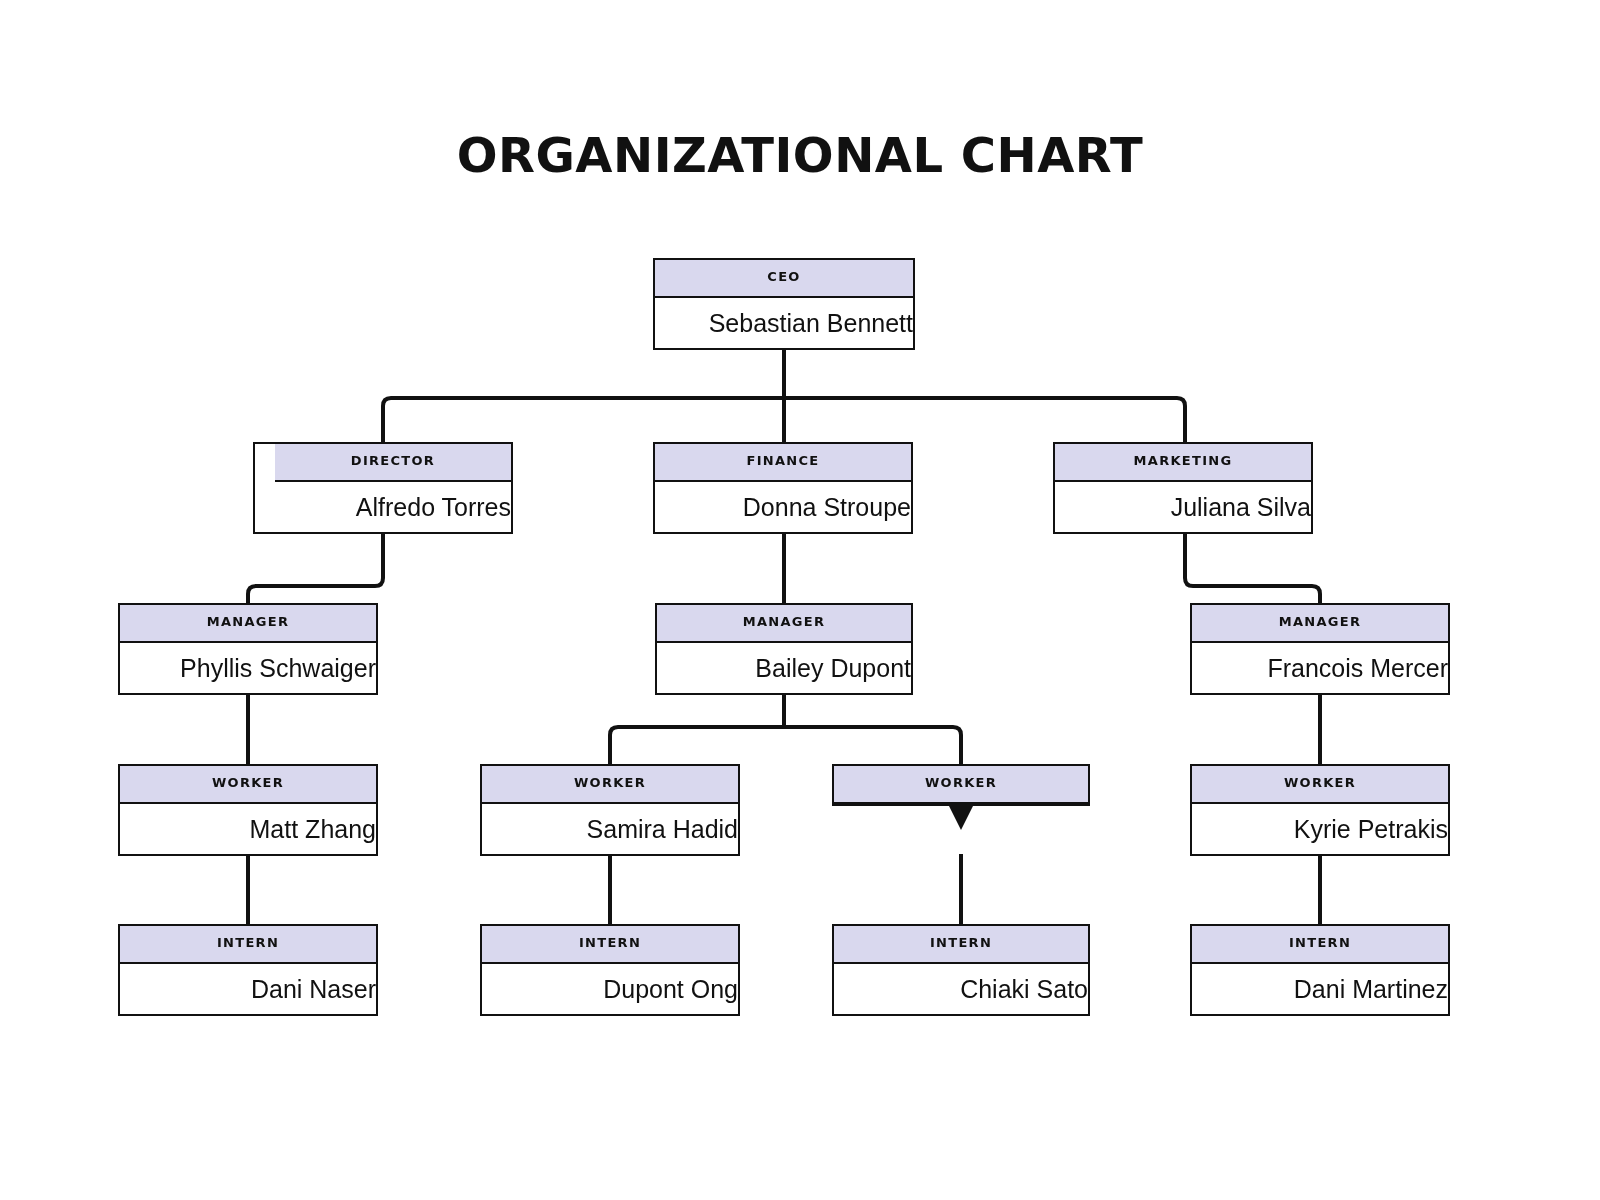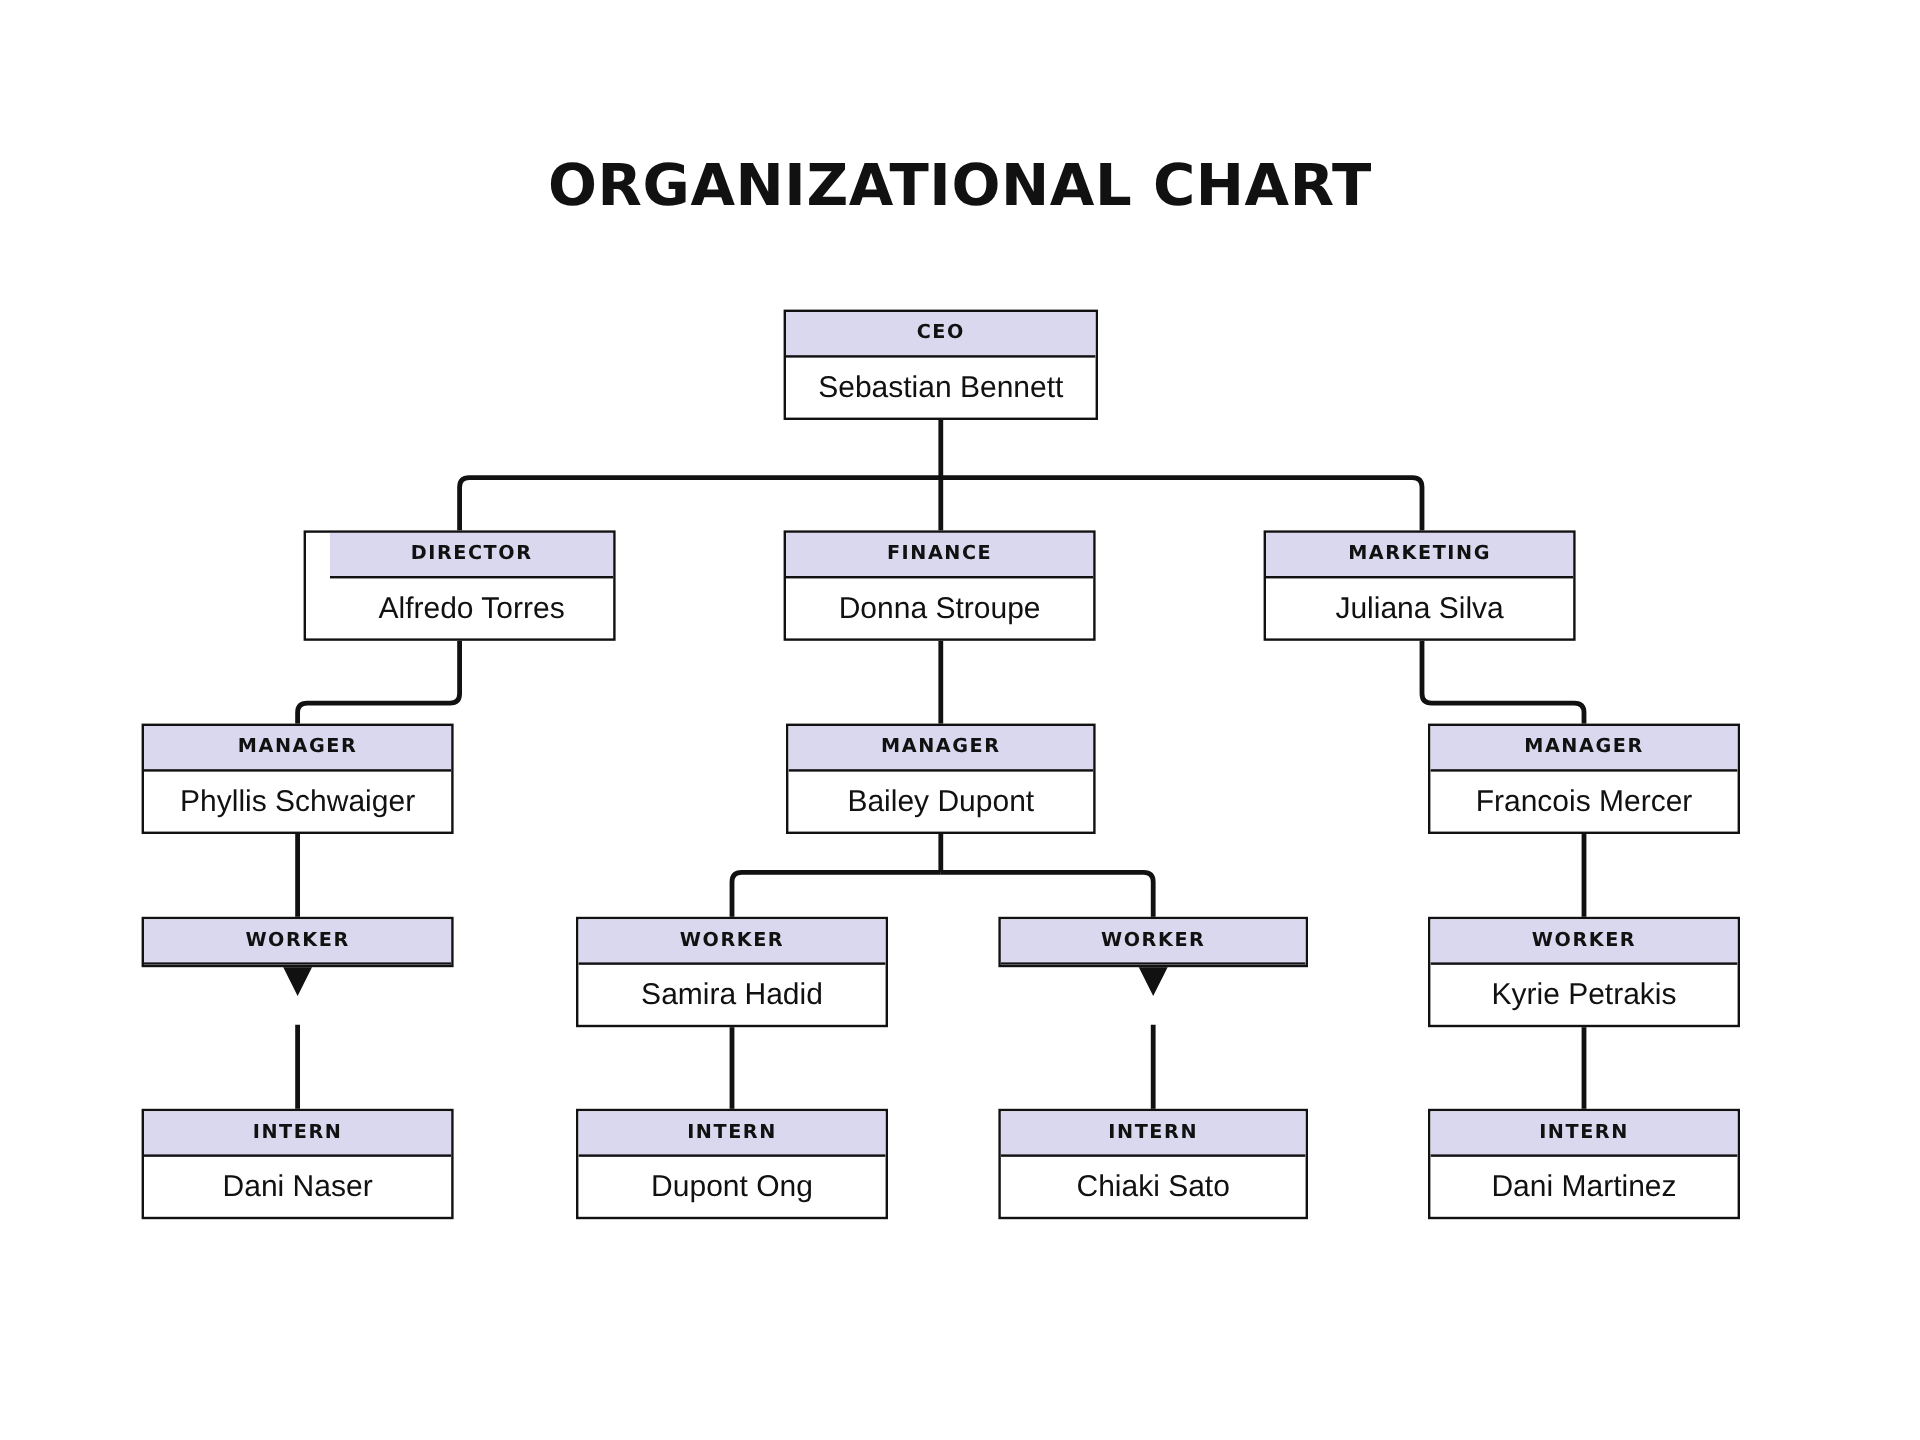--- a/index.html
+++ b/index.html
@@ -49,31 +49,31 @@
     overflow: hidden;
   }
   .node-header {
     box-sizing: border-box;
     height: 38px;
     line-height: 34px;
     border-bottom: 2.5px solid #111111;
     text-align: center;
     font-family: "DejaVu Sans", sans-serif;
     font-weight: 700;
-    font-size: 16px;
+    font-size: 13px;
     letter-spacing: 1.3px;
     color: #111111;
     white-space: nowrap;
     overflow: hidden;
   }
   .node-body {
     box-sizing: border-box;
     height: 50px;
     line-height: 50px;
-    text-align: center;
+    text-align: right;
     font-family: "Liberation Sans", sans-serif;
     font-weight: 400;
     font-size: 25px;
     color: #111111;
     white-space: nowrap;
     overflow: hidden;
   }
 </style>
 </head>
 <body>
@@ -143,20 +143,21 @@
     <div class="node-body">Bailey Dupont</div>
   </div>
 
   <div class="node" style="left:1190px; top:603px; width:260px;">
     <div class="node-header" style="background:#D9D8EE;">MANAGER</div>
     <div class="node-body">Francois Mercer</div>
   </div>
 
   <div class="node" style="left:118px; top:764px; width:260px;">
     <div class="node-header" style="background:#D9D8EE;">WORKER</div>
+    <div class="node-body">Matt Zhang</div>
   </div>
 
   <div class="node" style="left:480px; top:764px; width:260px;">
     <div class="node-header" style="background:#D9D8EE;">WORKER</div>
     <div class="node-body">Samira Hadid</div>
   </div>
 
   <div class="node" style="left:832px; top:764px; width:258px;">
     <div class="node-header" style="background:#D9D8EE;">WORKER</div>
   </div>

